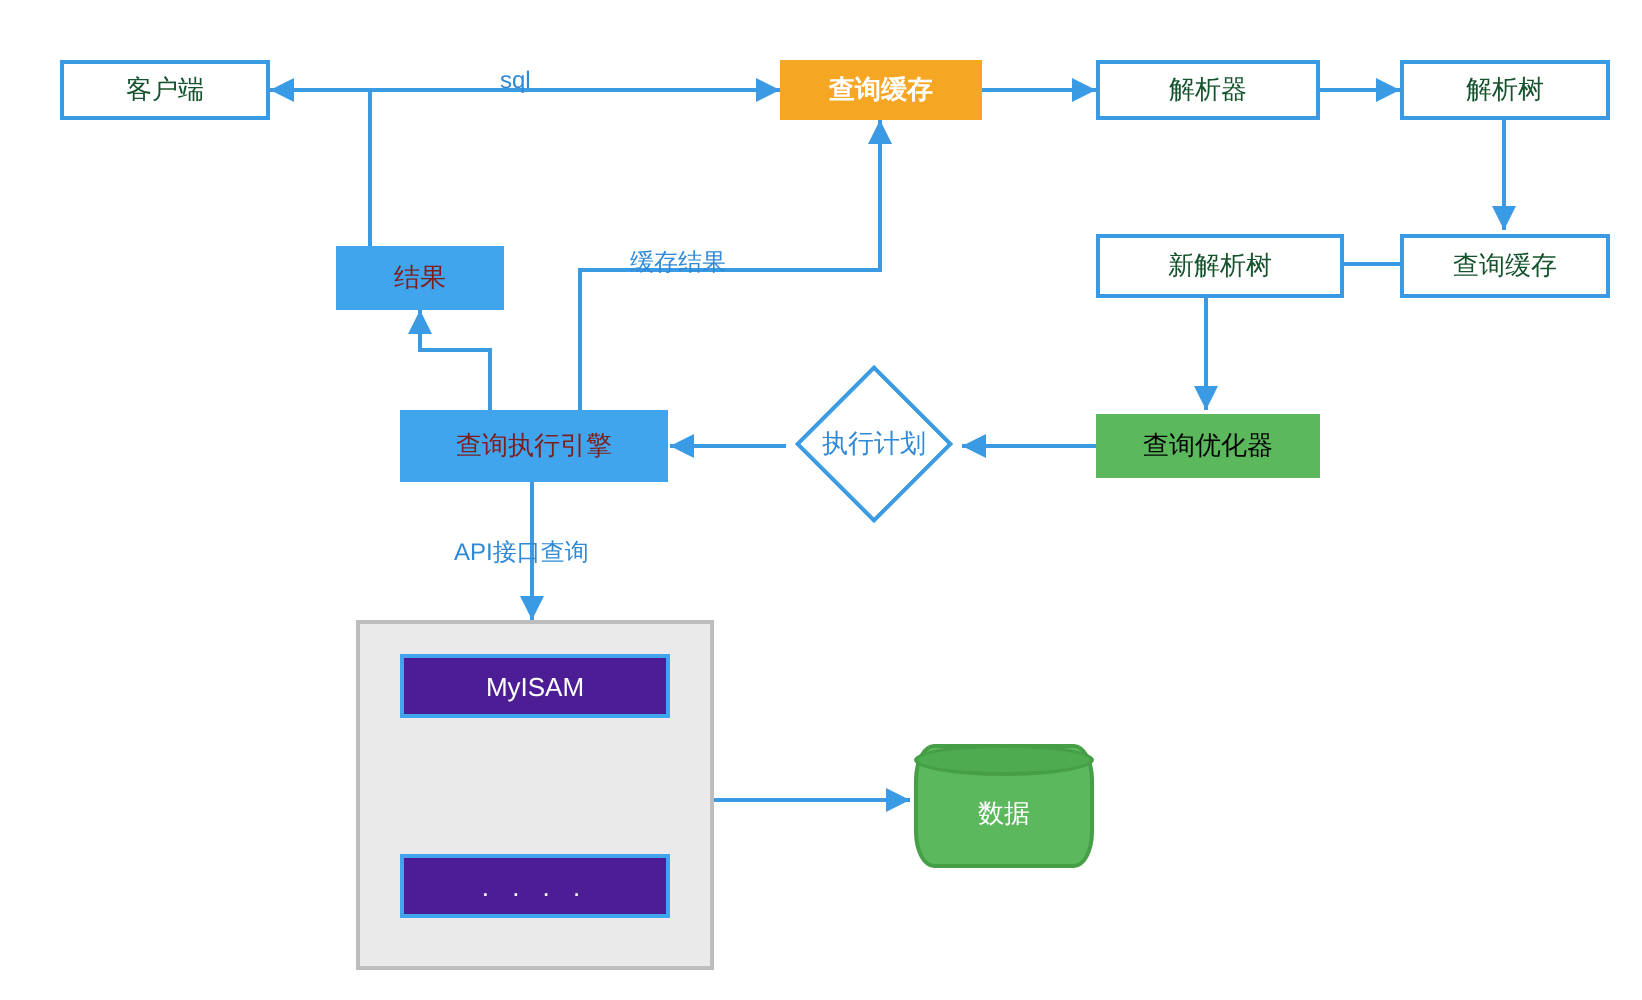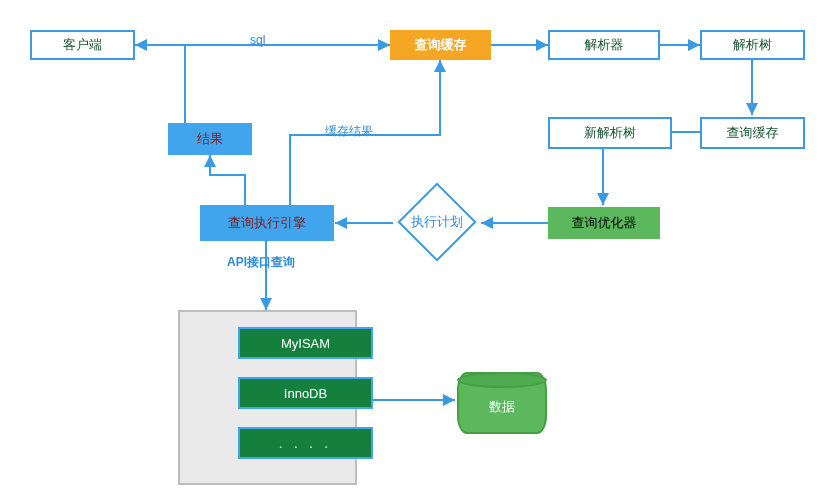--- a/index.html
+++ b/index.html
@@ -73,26 +73,25 @@
     box-sizing: border-box;
   }
   .storage-panel {
     position:absolute;
     background:#eaeaea;
     border:2px solid #bdbdbd;
     box-sizing:border-box;
   }
   .storage-panel .inner {
     position:absolute;
-    background:#15803d;
+    background:#4c1d95;
     border:2px solid #41a5ee;
     color:#ffffff;
     display:flex; align-items:center; justify-content:center;
     box-sizing:border-box;
-    margin-left:38px;
   }
   .edge-label {
     position:absolute;
     background: rgba(255,255,255,0.0);
     color:#3089d6;
     font-size:12px;
     padding:0 2px;
   }
 </style>
 </head>
@@ -153,25 +152,24 @@
 <div class="diamond box" style="left:409px; top:194px; width:56px; height:56px;">
   <span>执行计划</span>
 </div>
 
 <div class="box b-fill-blue" style="left:200px; top:205px; width:134px; height:36px;">查询执行引擎</div>
 
 <div class="box b-fill-blue" style="left:168px; top:123px; width:84px; height:32px;">结果</div>
 
 <div class="storage-panel" style="left:178px; top:310px; width:179px; height:175px;">
   <div class="inner" style="left:20px; top:15px; width:135px; height:32px;">MyISAM</div>
-  <div class="inner" style="left:20px; top:65px; width:135px; height:32px;">InnoDB</div>
   <div class="inner" style="left:20px; top:115px; width:135px; height:32px; letter-spacing:4px;">. . . .</div>
 </div>
 
 <div class="cylinder" style="left:457px; top:372px; width:86px; height:58px;text-align:center;">
   <span style="position:relative; top:4px;">数据</span>
 </div>
 
 <div class="edge-label" style="left:248px; top:33px;">sql</div>
 
-<div class="edge-label" style="left:323px; top:123px;">缓存结果</div>
+<div class="edge-label" style="left:313px; top:123px;">缓存结果</div>
 
-<div class="edge-label" style="left:225px; top:254px;font-weight:bold;">API接口查询</div>
+<div class="edge-label" style="left:225px; top:268px;">API接口查询</div>
 
 </body></html>

